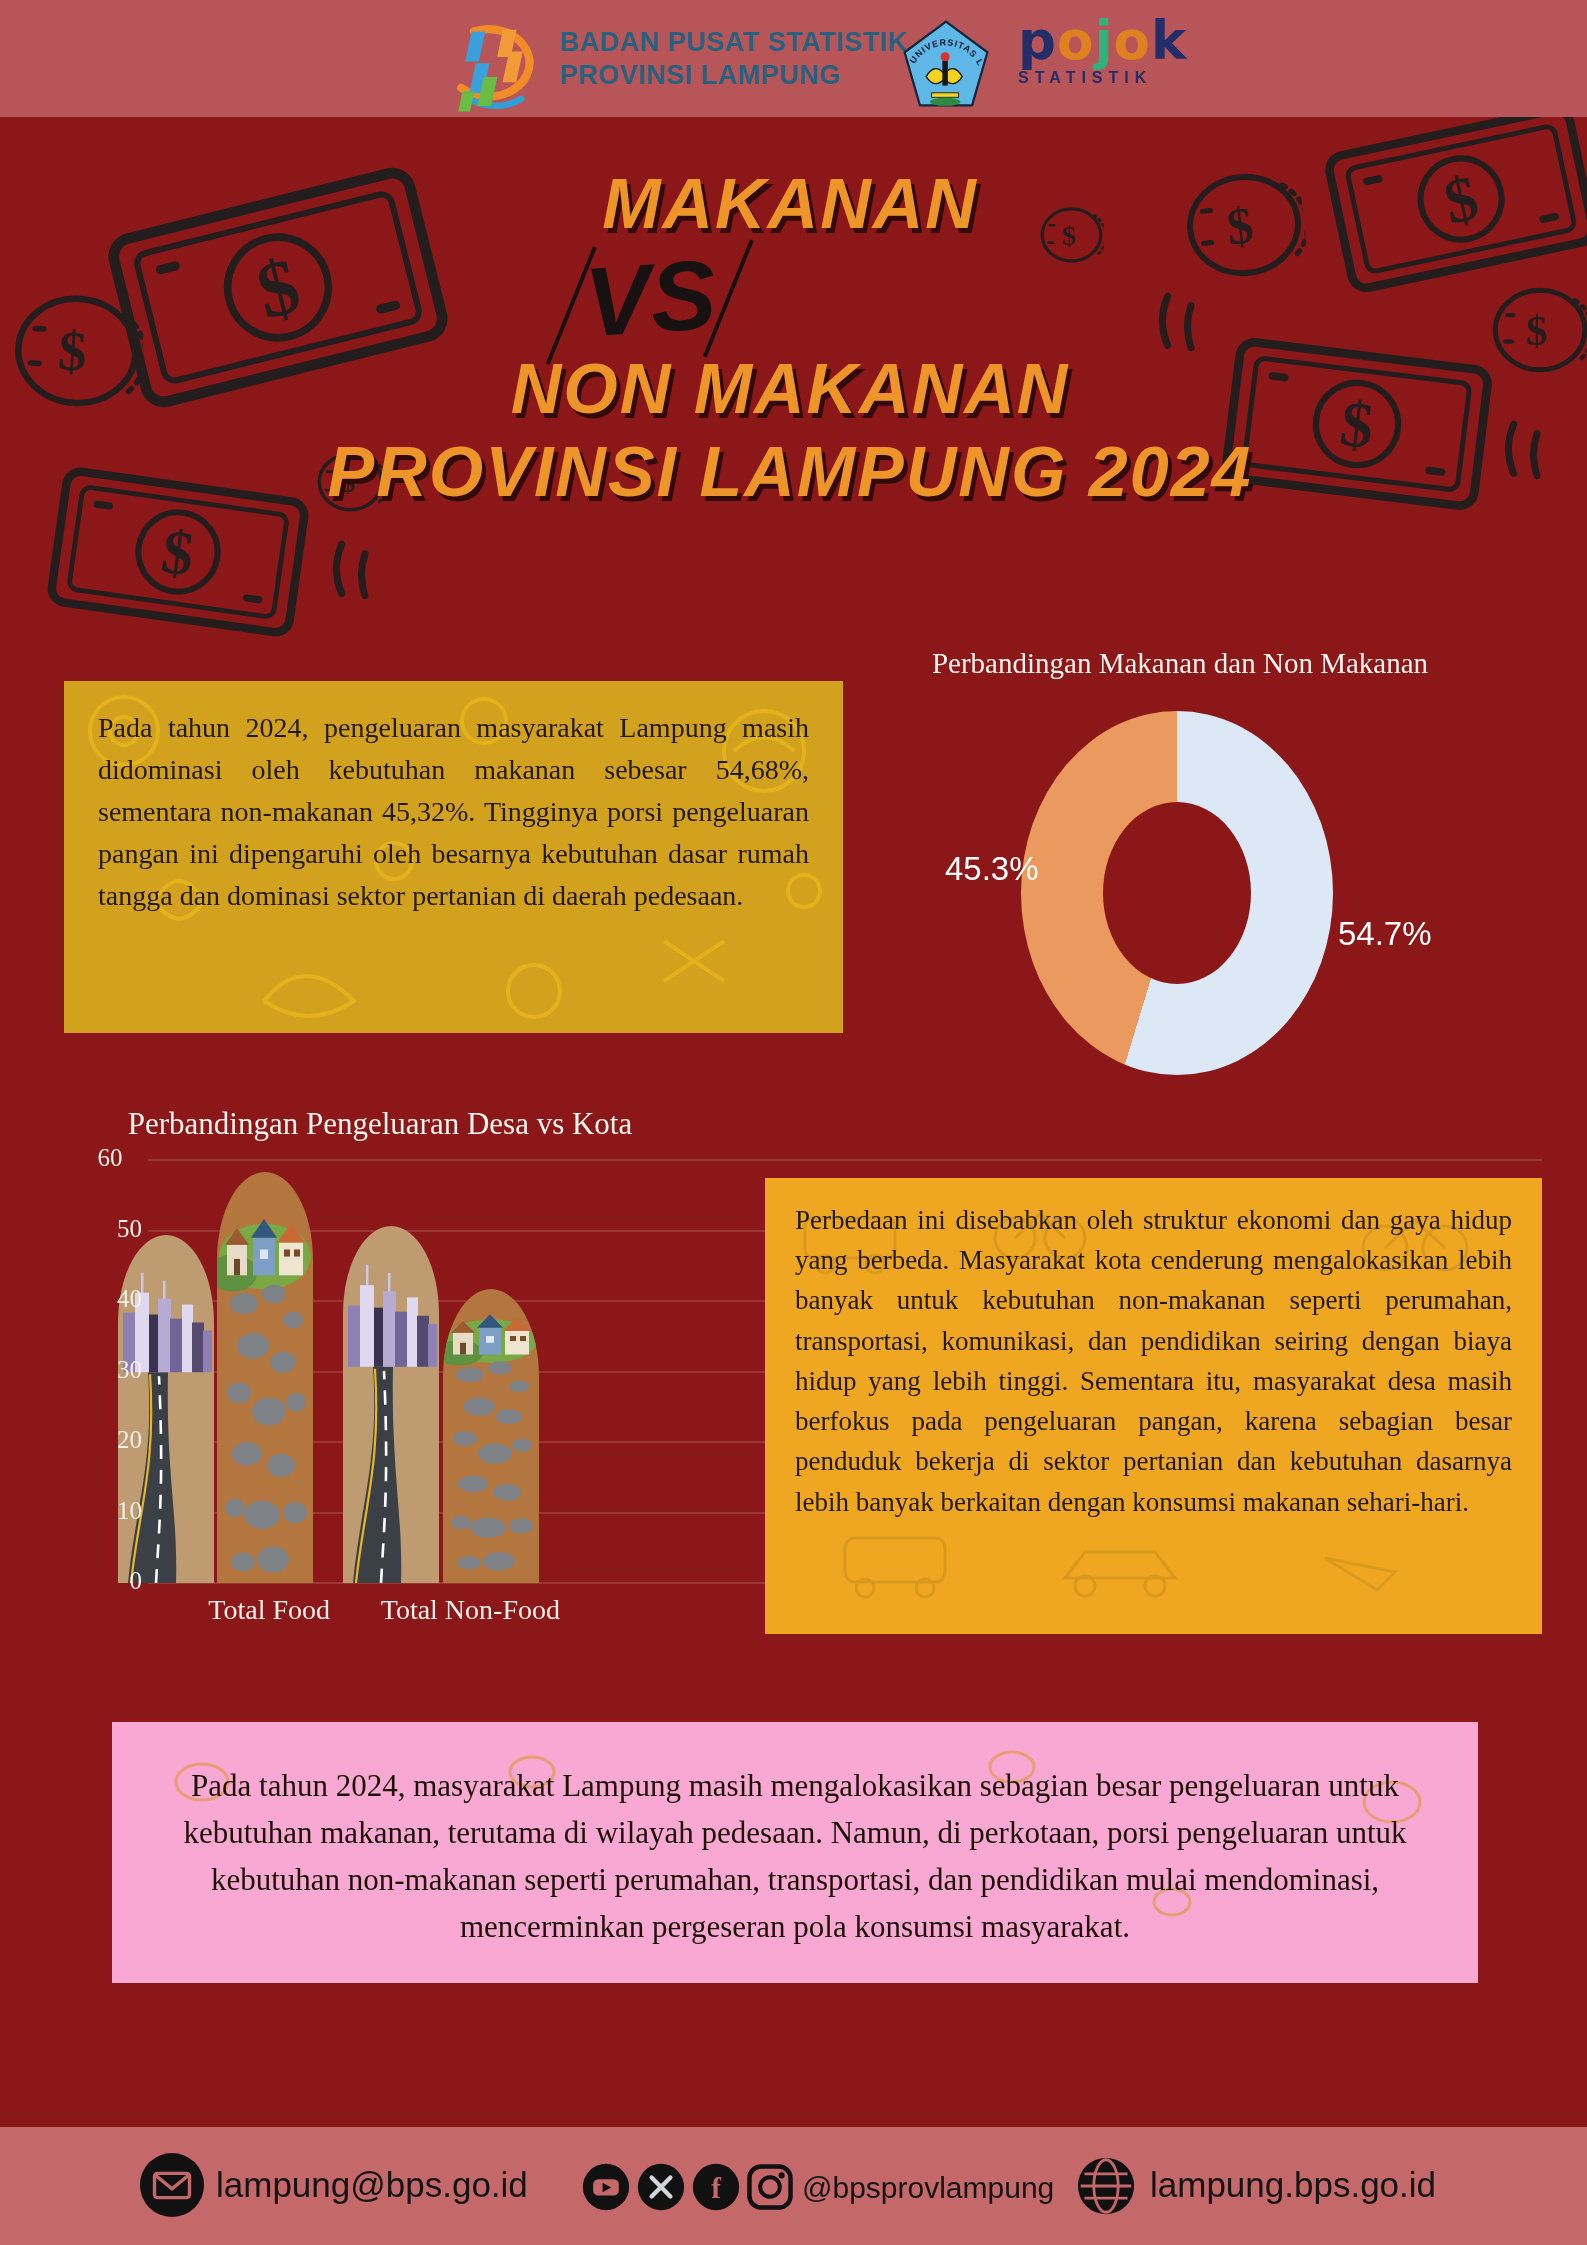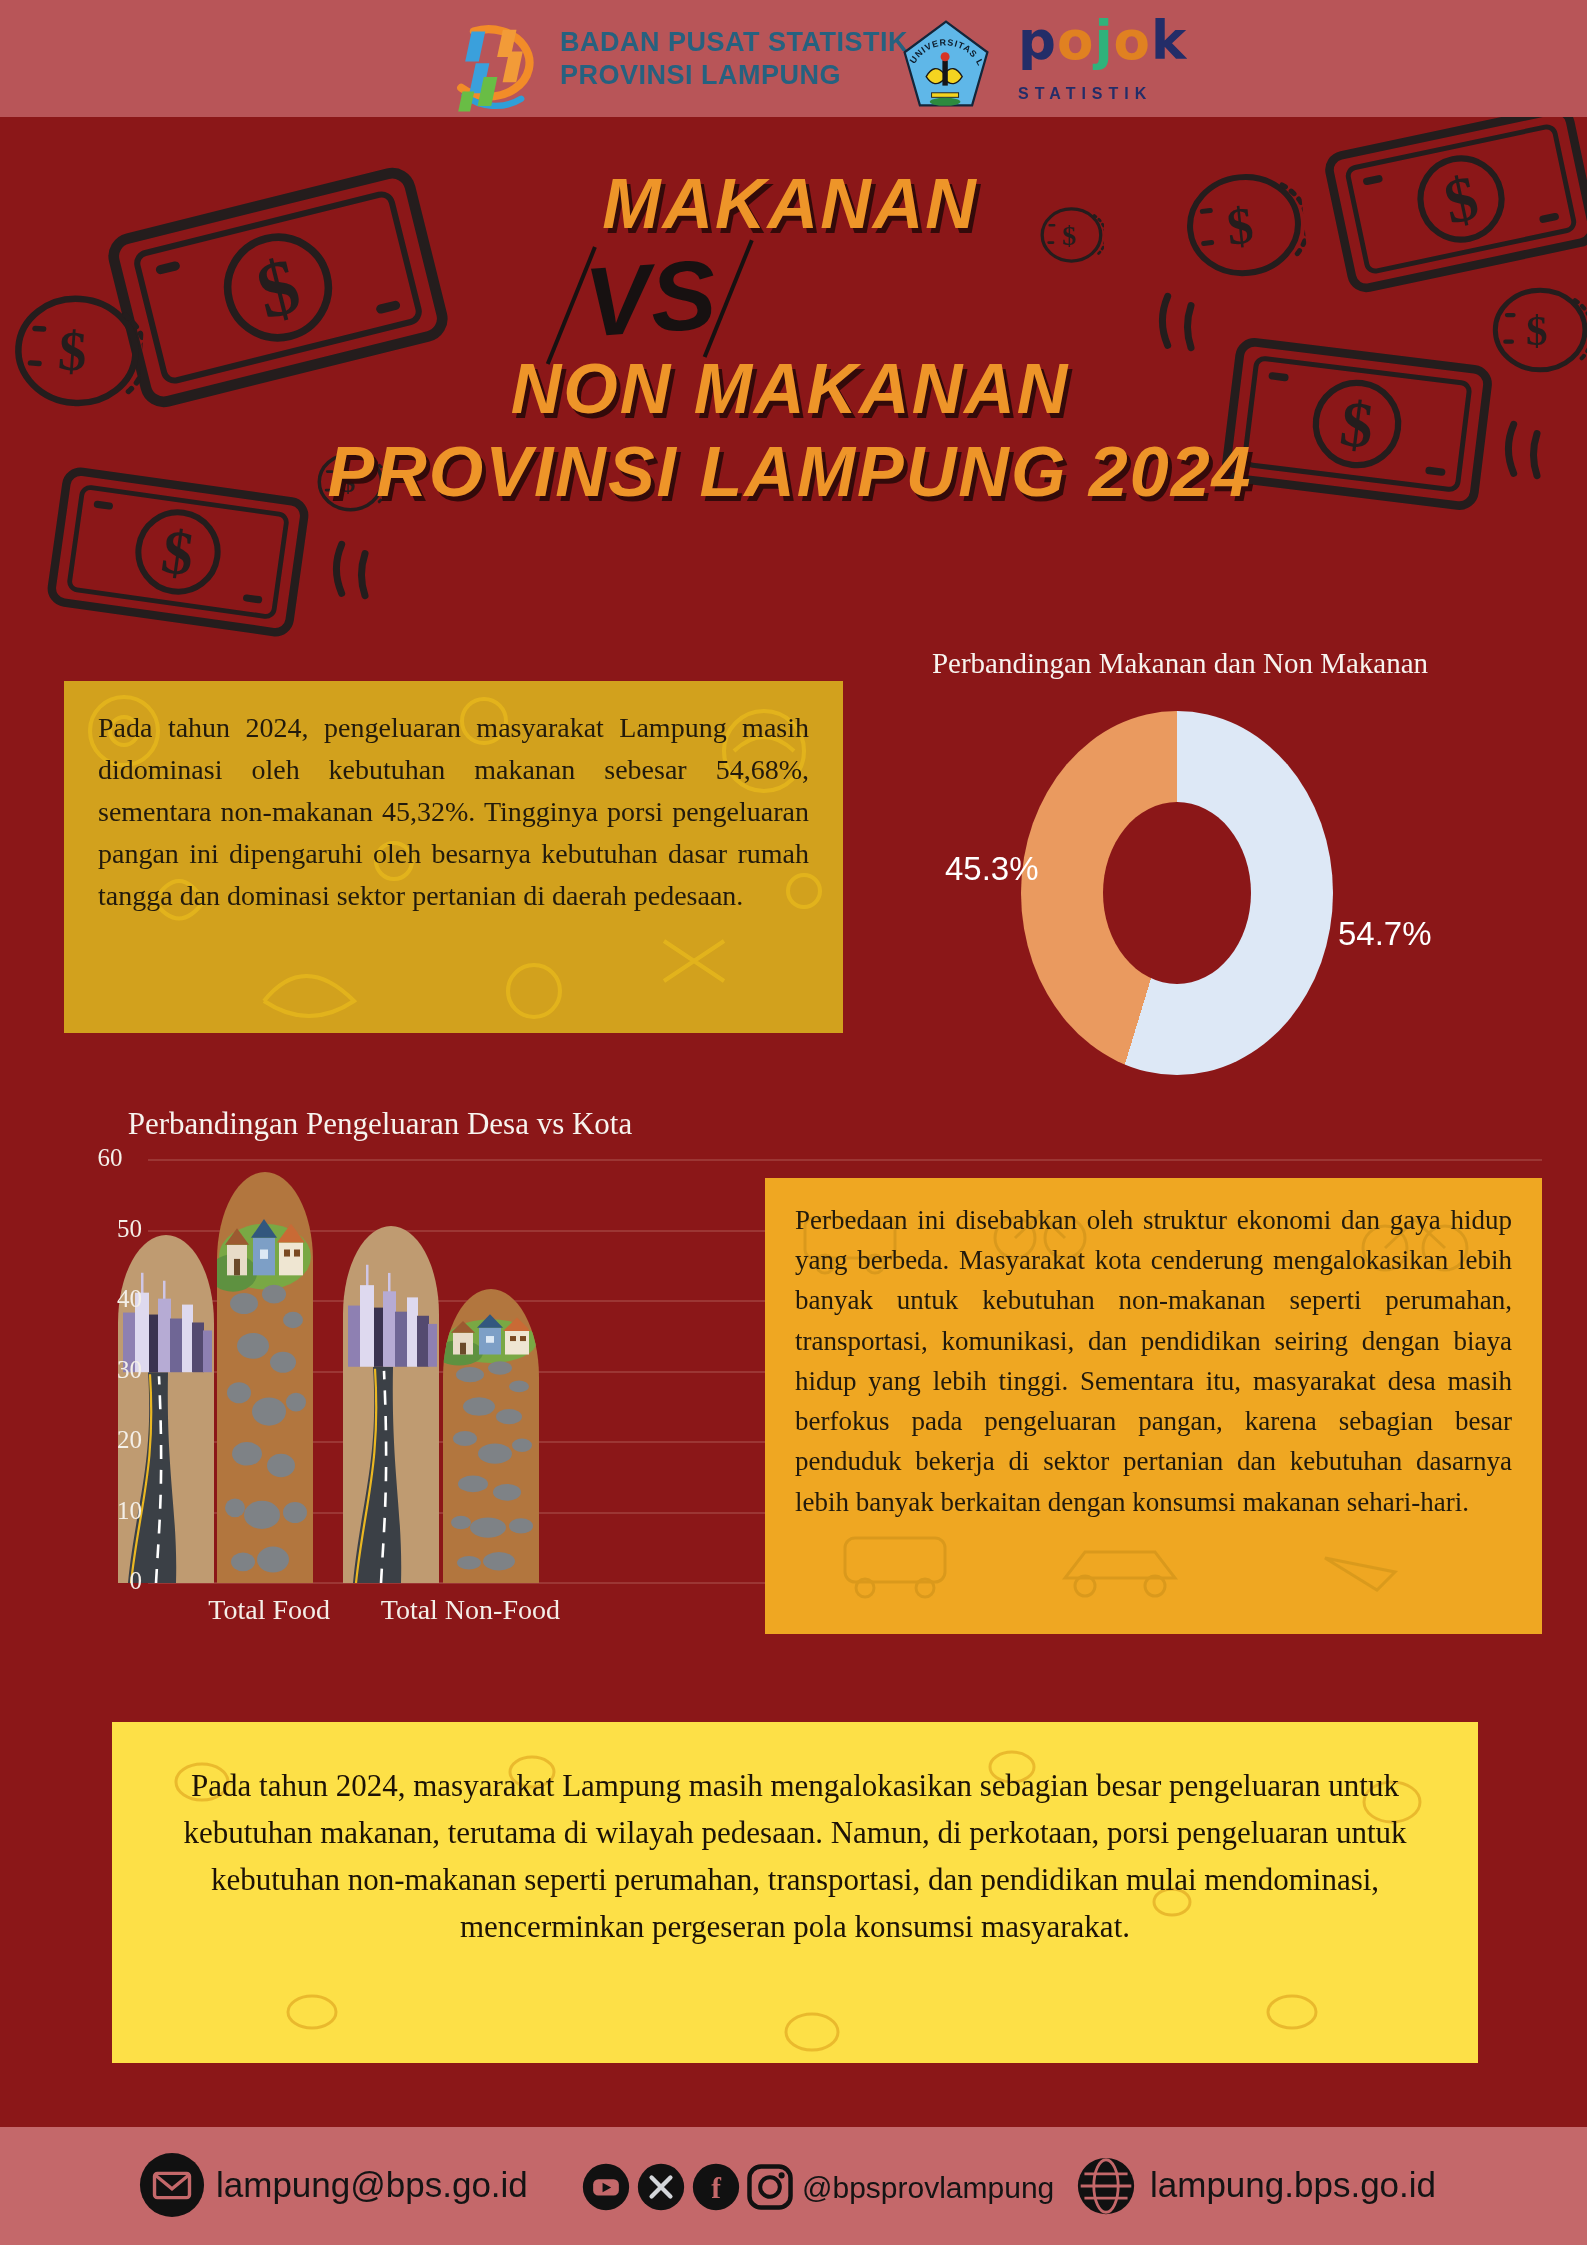--- a/index.html
+++ b/index.html
@@ -6,42 +6,42 @@
   .page{position:relative;width:1587px;height:2245px;background:#8b1718;overflow:hidden;
         font-family:"Liberation Sans",sans-serif;}
   
   .header-band{position:absolute;top:0;left:0;width:1587px;height:117px;background:#b85558;z-index:4;}
   .bps-logo{position:absolute;left:443px;top:20px;width:100px;height:92px;}
   .bps-name{position:absolute;left:560px;top:26px;font-weight:bold;
             font-size:27px;line-height:1.22;color:#26617f;letter-spacing:.5px;}
   .unila{position:absolute;left:901px;top:18px;width:90px;height:92px;}
   .pojok{position:absolute;left:1018px;top:14px;text-align:left;}
   .pojok-word{font-size:53px;font-weight:900;letter-spacing:1px;line-height:1;font-family:"DejaVu Sans",sans-serif;}
-  .pojok-sub{margin-top:18px;font-size:16px;font-weight:bold;letter-spacing:6px;color:#232d68;}
+  .pojok-sub{margin-top:2px;font-size:16px;font-weight:bold;letter-spacing:6px;color:#232d68;}
   
   .doodle{position:absolute;z-index:1;}
   
   .title-wrap{position:absolute;top:168px;left:10px;width:1560px;text-align:center;z-index:2;}
   .tline{margin:0;font-size:70px;font-weight:900;font-style:italic;color:#ee9529;letter-spacing:2px;
          line-height:1.04;text-shadow:4px 5px 0 rgba(43,10,10,.92);font-family:"Liberation Sans",sans-serif;}
   .t1{margin-bottom:16px;} .t2{margin-bottom:8px;} .t3{margin-bottom:10px;}
   .vs-line{margin:2px 0 6px;transform:translateX(-140px);}
   .vs{position:relative;display:inline-block;font-size:98px;font-weight:900;font-style:italic;
       color:#171111;line-height:1;transform:rotate(-4deg);}
   .vs::before,.vs::after{content:"";position:absolute;width:4px;height:126px;background:#171111;transform:rotate(26deg);}
   .vs::before{left:-16px;top:-12px;} .vs::after{right:-14px;top:-8px;}
   
   .panel{position:absolute;overflow:hidden;z-index:3;}
   .panel .pattern{position:absolute;inset:0;}
   .panel .ptext{position:relative;font-family:"Liberation Serif",serif;color:#221a0c;text-align:justify;}
   .intro-box{left:64px;top:681px;width:779px;height:352px;background:#d2a11d;}
   .intro-box .ptext{padding:26px 34px;font-size:28px;line-height:1.5;}
   .explain-box{left:765px;top:1178px;width:777px;height:456px;background:#efa722;}
   .explain-box .ptext{padding:22px 30px;font-size:27px;line-height:1.49;}
-  .summary-box{left:112px;top:1722px;width:1366px;height:341px;background:#fde047;}
+  .summary-box{left:112px;top:1722px;width:1366px;height:261px;background:#f9a8d4;}
   .summary-box .ptext{padding:40px 64px;font-size:31px;line-height:1.52;text-align:center;color:#1c1206;}
   
   .donut-title{position:absolute;left:860px;top:647px;width:640px;text-align:center;z-index:3;
                font-family:"Liberation Serif",serif;font-size:29px;color:#f7f3ee;}
   .donut{position:absolute;left:1021px;top:711px;width:312px;height:364px;border-radius:50%;z-index:3;}
   .donut-hole{position:absolute;left:1103px;top:802px;width:148px;height:182px;border-radius:50%;
               background:#8b1718;z-index:3;}
   .donut-label{position:absolute;z-index:3;color:#ffffff;font-size:33px;font-family:"Liberation Sans",sans-serif;}
   .lab-left{left:945px;top:850px;} .lab-right{left:1338px;top:915px;}
   

